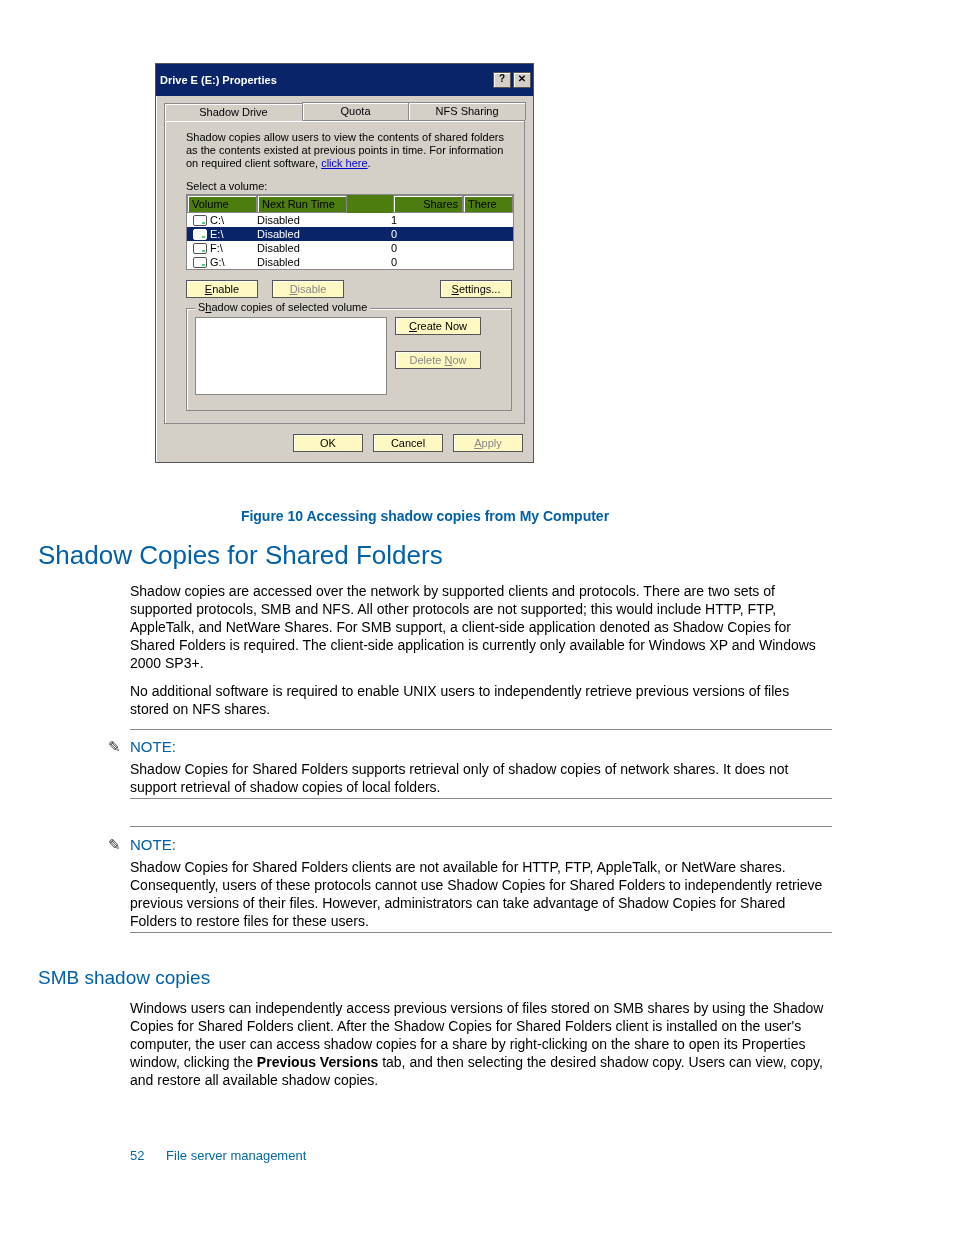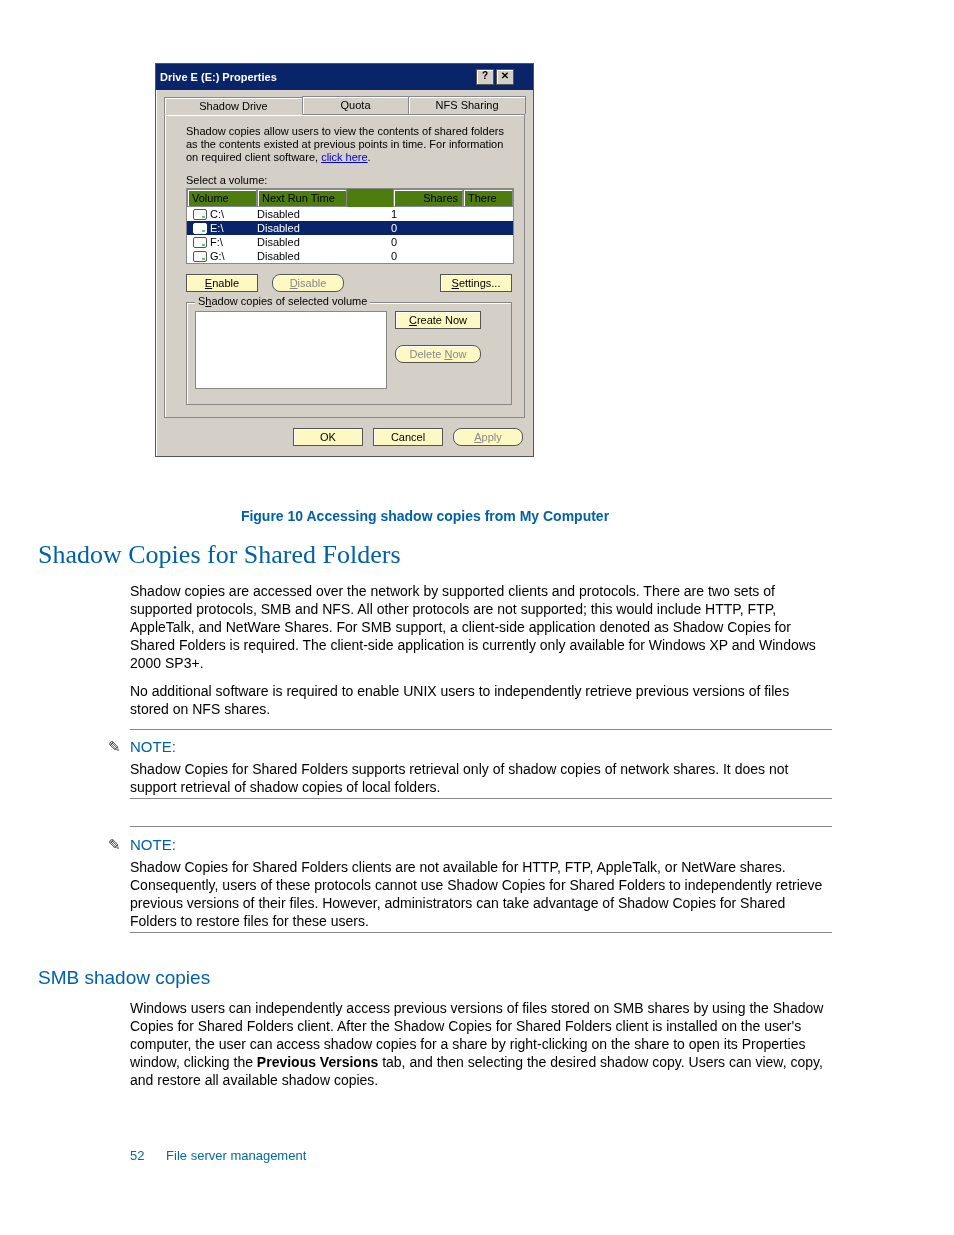--- a/index.html
+++ b/index.html
@@ -26,24 +26,24 @@
     width: 377px;
     background: #d4d0c8;
     border: 1px solid #555;
     box-shadow: 1px 1px 0 #fff inset;
     font-family: Tahoma, Arial, sans-serif;
     font-size: 11px;
   }
   .titlebar {
     background: #0a246a;
     color: #fff;
-    height: 26px;
+    height: 32px;
     display: flex;
     align-items: center;
-    padding: 0 19px 0 4px;
+    padding: 0 2px 0 4px;
     font-weight: bold;
     font-size: 11px;
   }
   .titlebar .title { flex: 1; }
   .titlebar .titlebtn {
     width: 16px; height: 14px;
     margin-left: 2px;
     background: #d4d0c8;
     border: 1px solid #555;
     box-shadow: 1px 1px 0 #fff inset;
@@ -116,21 +116,21 @@
   .winbtn {
     border:1px solid #555;
     background:#fef9c3;
     box-shadow: 1px 1px 0 #fff inset;
     font-family:Tahoma,Arial,sans-serif;
     font-size:11px;
     padding:2px 6px;
     min-width:72px;
     text-align:center;
   }
-  .winbtn.disabled{ color:#888;border-radius:8px; }
+  .winbtn.disabled{ color:#888; }
   .btn-row { display:flex; gap:14px; margin:10px 0 10px 0; }
   .groupbox {
     border: 1px solid #888;
     box-shadow: 1px 1px 0 #fff inset;
     padding: 8px;
     position:relative;
     margin-top:8px;
     height:85px;
   }
   .groupbox .legend{
@@ -156,21 +156,21 @@
     color:#0060a8;
     font-weight:bold;
     font-size:14px;
     text-align:center;
   }
   .h1 {
     position:absolute;
     color:#0060a8;
     font-size:26px;
     font-weight:300;
-    font-family:Liberation Serif, serif;
+    font-family:Liberation Sans, sans-serif;
   }
   .h1.a{ top:540px; left:38px; }
   .para {
     position:absolute;
     font-size:14px;
     line-height:18px;
     width:700px;
   }
   .p1{ top:582px; left:130px; }
   .p2{ top:682px; left:130px; }

